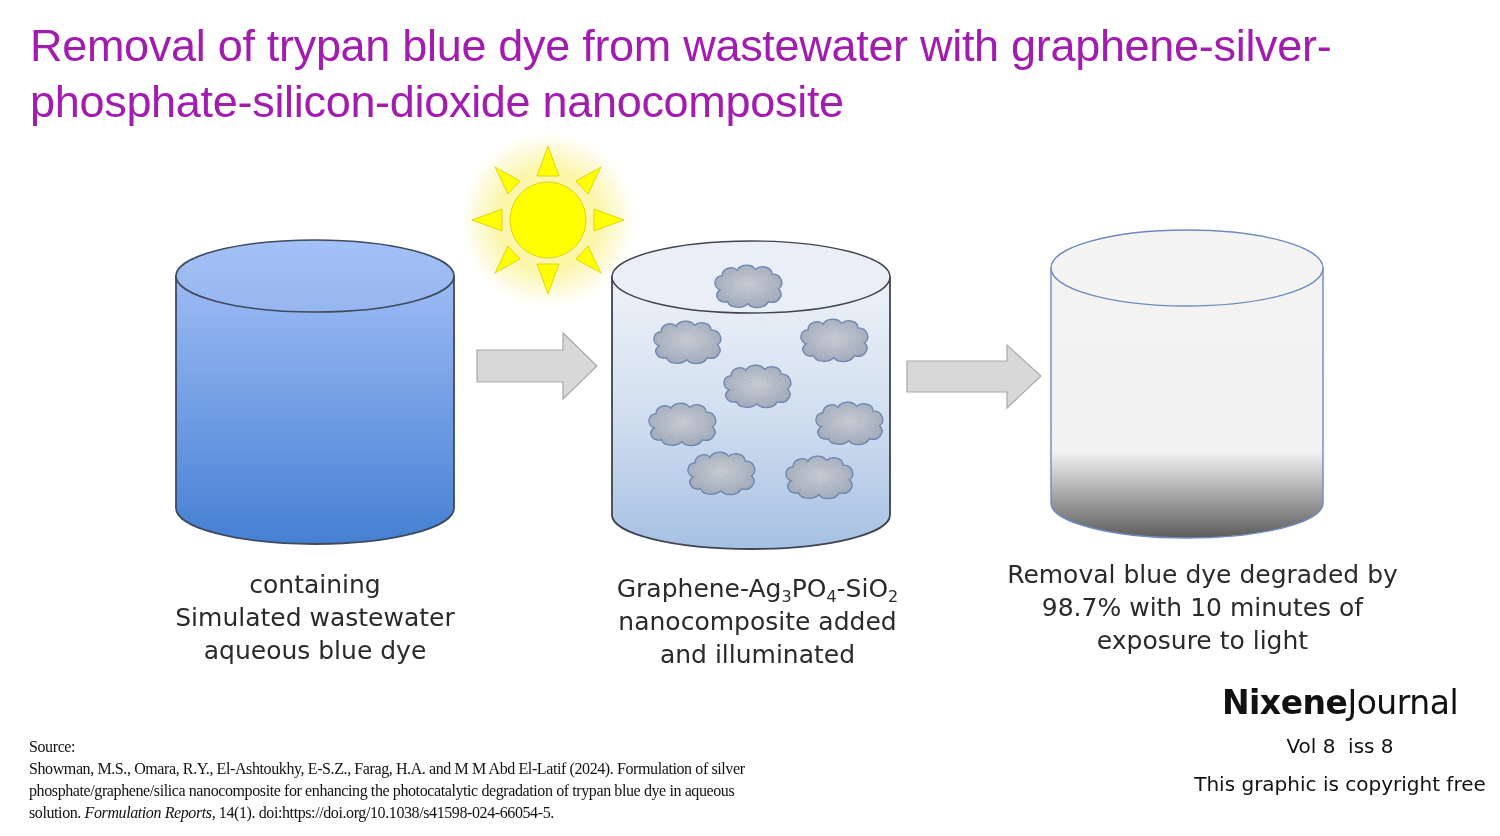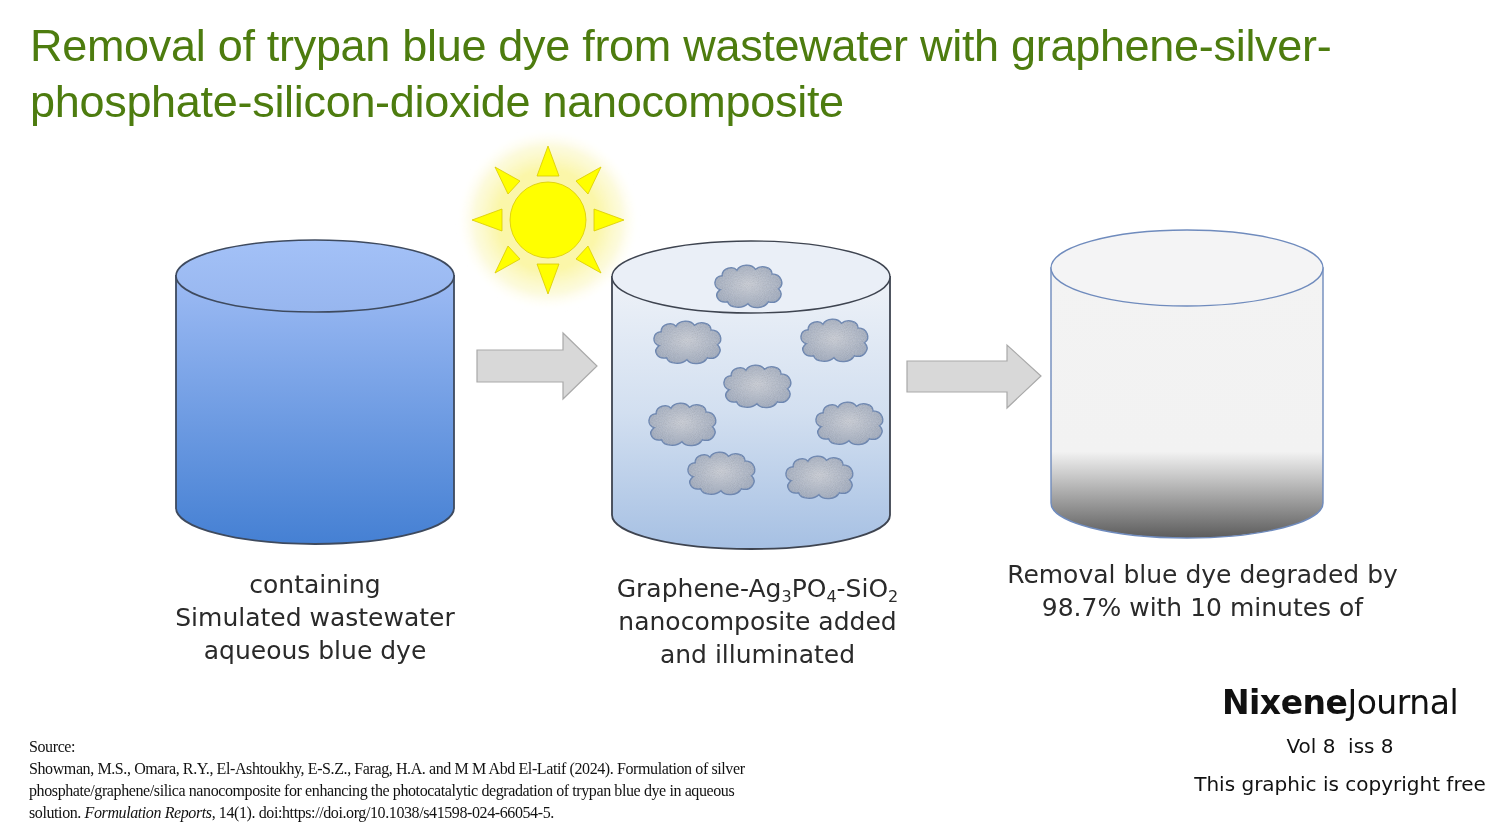--- a/index.html
+++ b/index.html
@@ -1,17 +1,17 @@
 <!DOCTYPE html>
 <html><head>
 <meta charset="utf-8">
 <style>
   html, body { margin: 0; padding: 0; background: #ffffff; }
   body { width: 1500px; height: 836px; position: relative; overflow: hidden; font-family: "Liberation Sans", sans-serif; color: #1a1a1a; }
-  .title { position: absolute; left: 30px; top: 18px; width: 1440px; font-family: "Liberation Sans", sans-serif; font-size: 45px; line-height: 56px; font-weight: normal; color: #4d7c0f; letter-spacing: -0.3px; }
+  .title { position: absolute; left: 30px; top: 18px; width: 1440px; font-family: "Liberation Sans", sans-serif; font-size: 45px; line-height: 56px; font-weight: normal; color: #a21caf; letter-spacing: -0.3px; }
   .scene { position: absolute; left: 0; top: 0; width: 1500px; height: 836px; }
   .caption { position: absolute; text-align: center; font-family: "DejaVu Sans", sans-serif; font-size: 25px; line-height: 33px; color: #2a2a2a; }
   .cap1 { left: 150px; top: 568px; width: 330px; }
   .cap2 { left: 585px; top: 572px; width: 345px; }
   .cap3 { left: 1000px; top: 558px; width: 405px; }
   .cap2 sub { font-size: 16px; vertical-align: -5px; line-height: 0; }
   .brand { position: absolute; left: 1190px; top: 683px; width: 300px; text-align: center; font-family: "DejaVu Sans", sans-serif; font-size: 33px; color: #111; letter-spacing: -0.5px; }
   .brand b { font-weight: bold; }
   .brand span.light { font-weight: normal; margin-top: 48px; }
   .vol { position: absolute; left: 1190px; top: 734px; width: 300px; text-align: center; font-family: "DejaVu Sans", sans-serif; font-size: 20px; color: #111; }
@@ -125,20 +125,21 @@
 
 <div class="caption cap2">
   <div><span>Graphene-Ag</span><sub>3</sub><span>PO</span><sub>4</sub><span>-SiO</span><sub>2</sub></div>
   <div>nanocomposite added</div>
   <div>and illuminated</div>
 </div>
 
 <div class="caption cap3">
   <div>Removal blue dye degraded by</div>
   <div>98.7% with 10 minutes of</div>
+  <div>exposure to light</div>
 </div>
 
 <div class="brand"><b>Nixene</b><span class="light">Journal</span></div>
 <div class="vol" style="white-space:pre;">Vol 8  iss 8</div>
 <div class="copy">This graphic is copyright free</div>
 
 <div class="source">
   <div>Source:</div>
   <div>Showman, M.S., Omara, R.Y., El-Ashtoukhy, E-S.Z., Farag, H.A. and M M Abd El-Latif (2024). Formulation of silver</div>
   <div>phosphate/graphene/silica nanocomposite for enhancing the photocatalytic degradation of trypan blue dye in aqueous</div>

